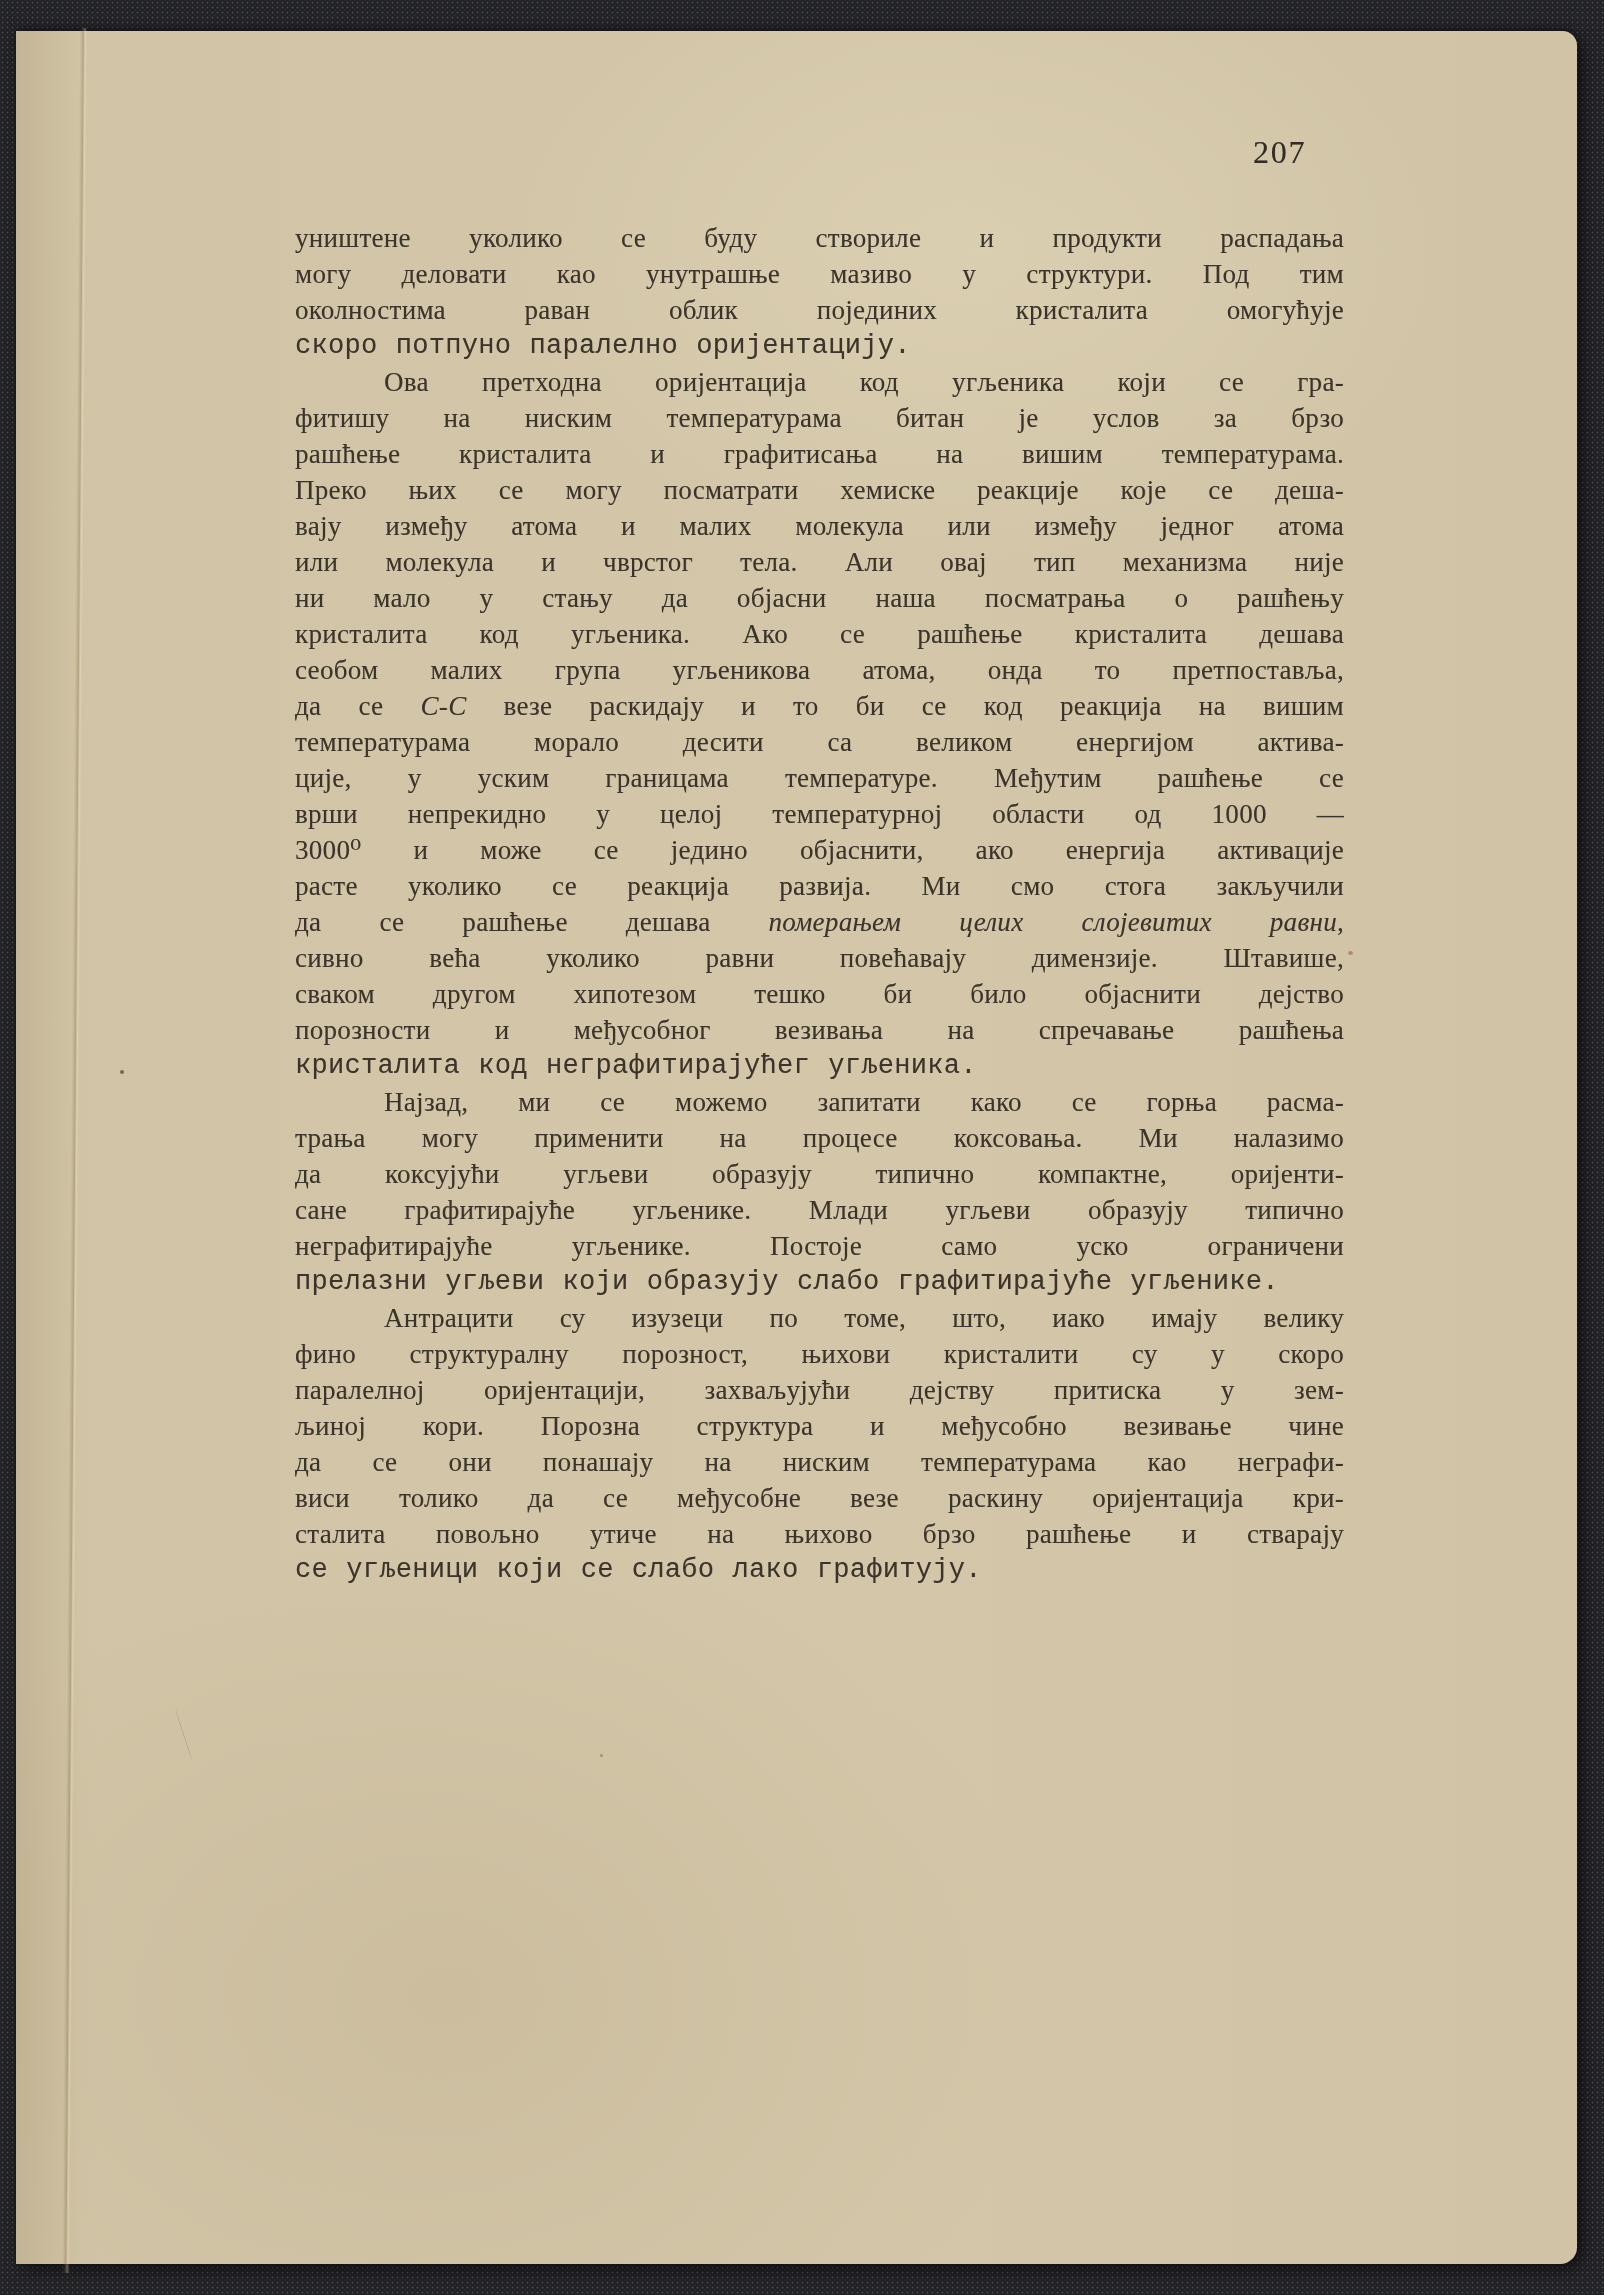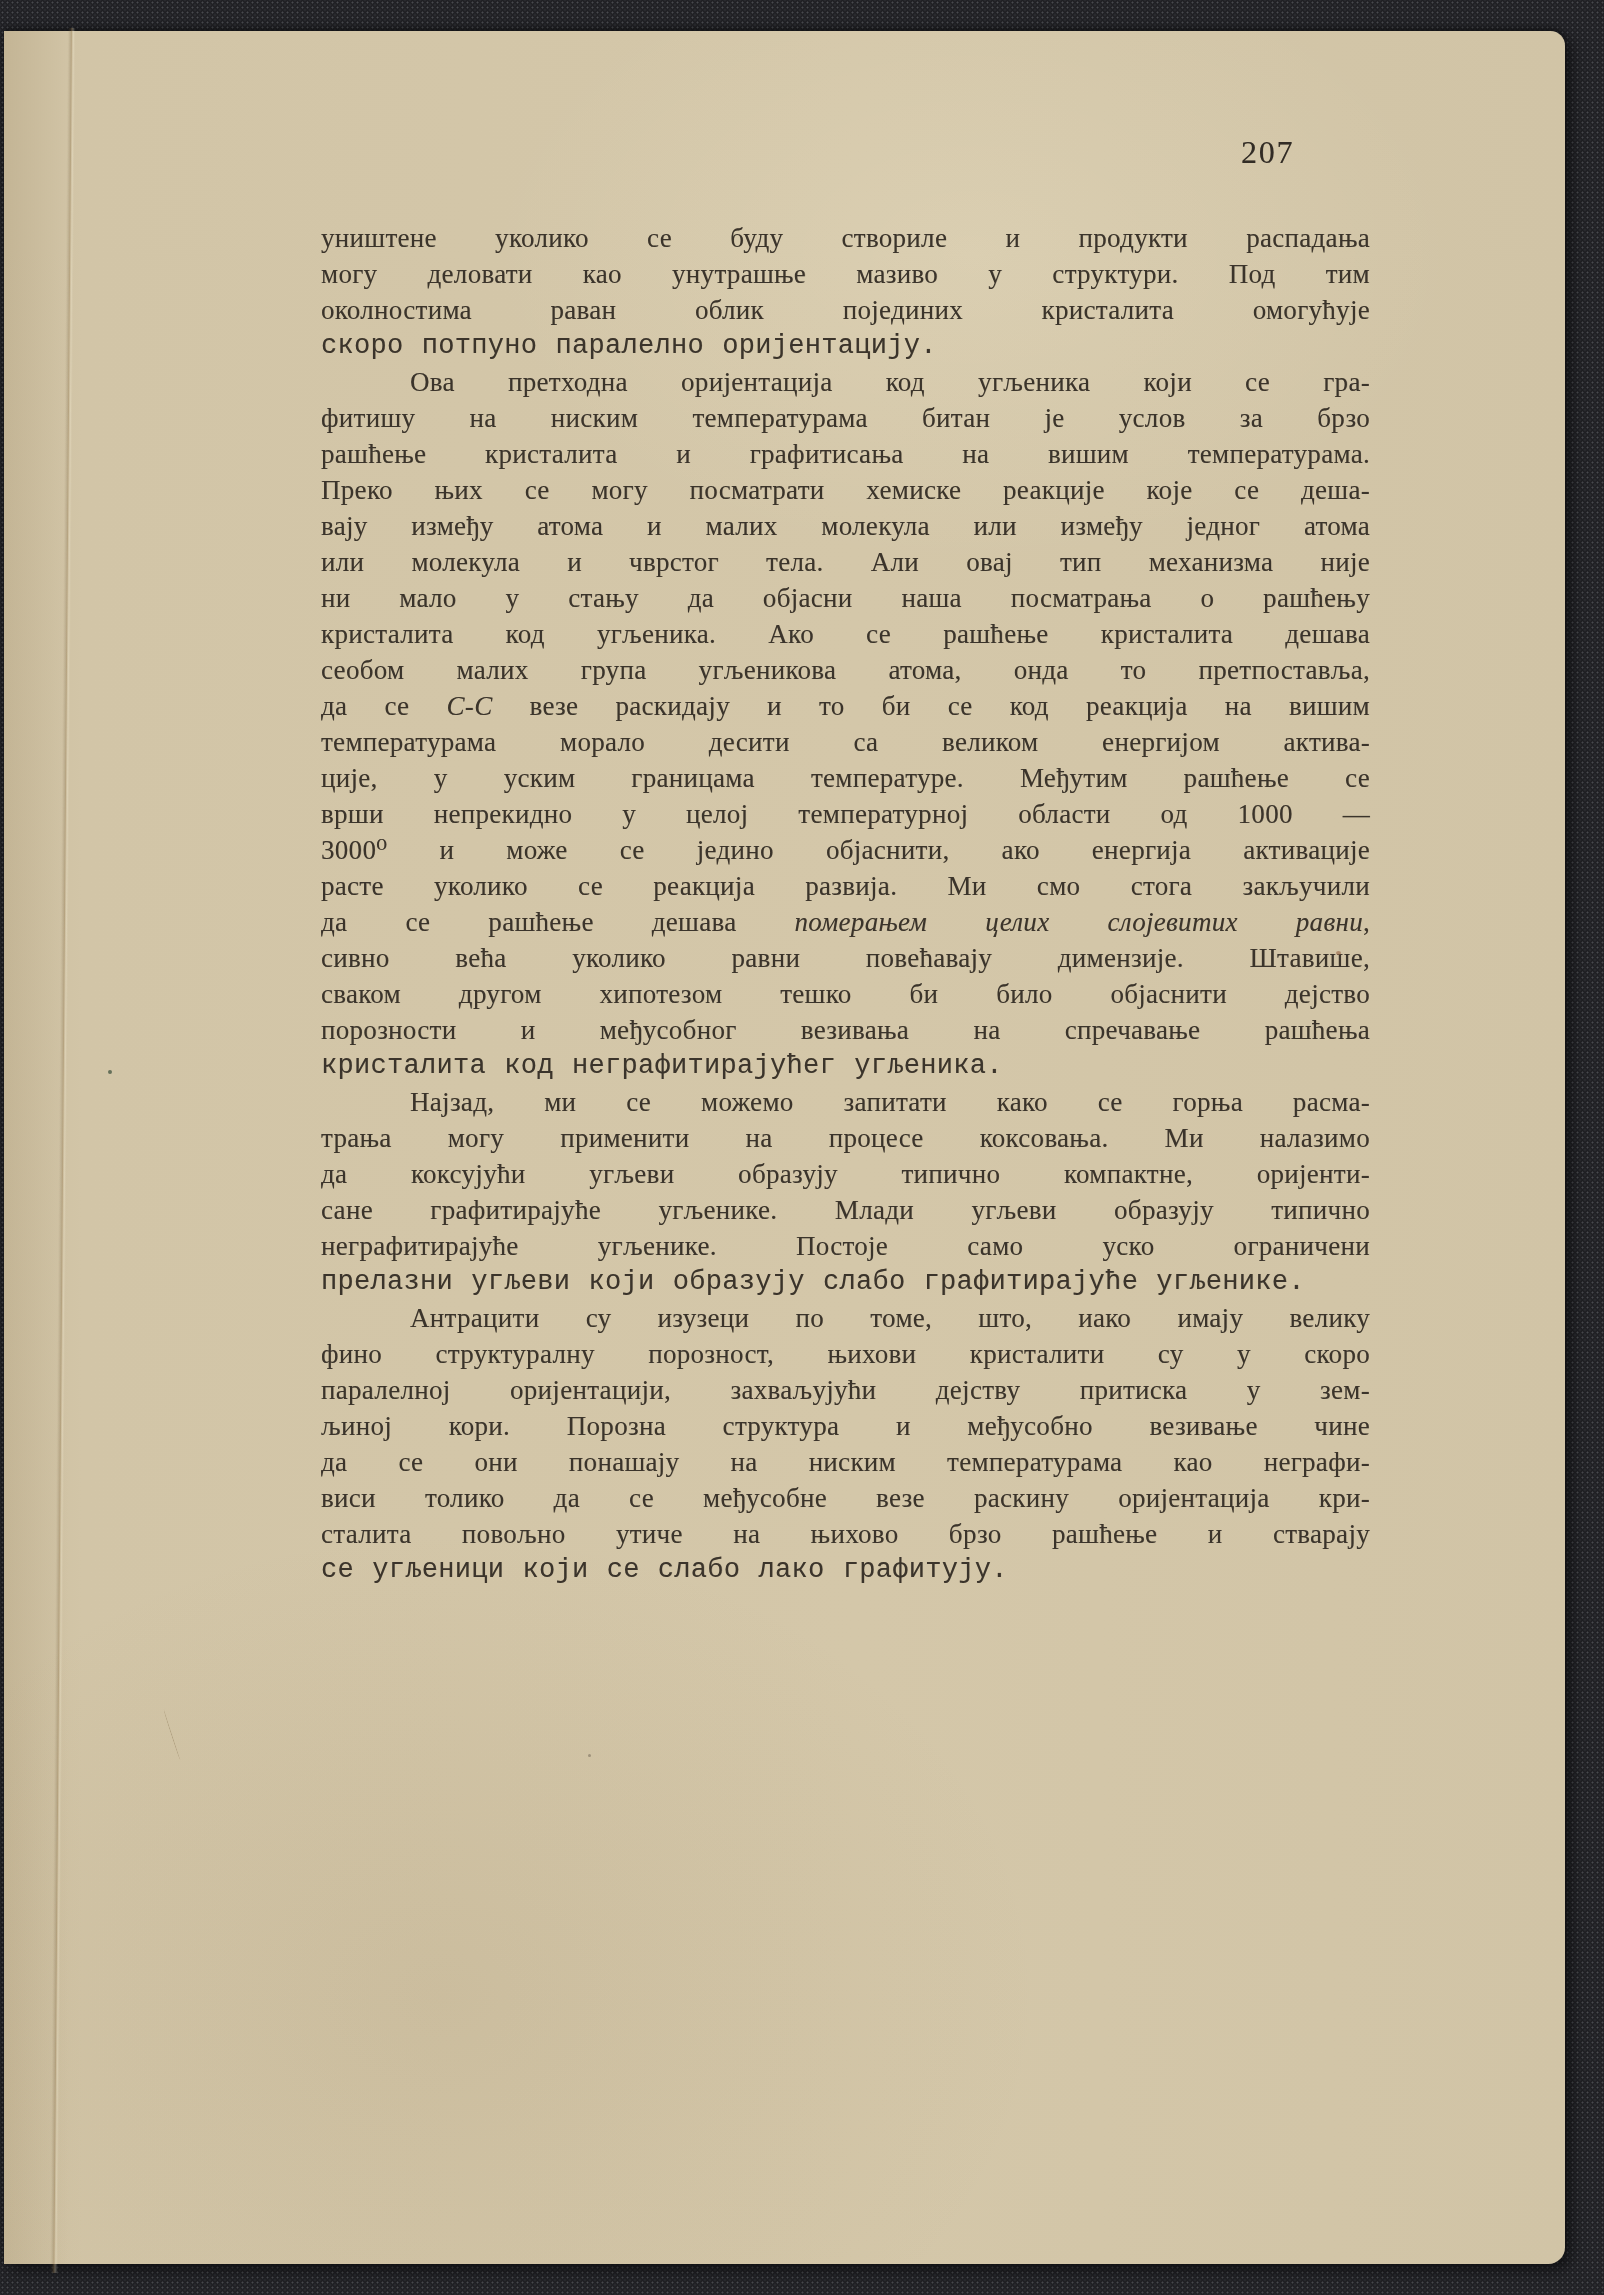--- a/index.html
+++ b/index.html
@@ -10,21 +10,21 @@
     background-color:#202024;
     background-image:
       radial-gradient(circle, #48494e 0.7px, transparent 1.3px),
       radial-gradient(circle, #323338 0.7px, transparent 1.3px);
     background-size:5px 5px, 5px 5px;
     background-position:0 0, 2.5px 2.5px;
     font-family:"Liberation Serif","DejaVu Serif",serif;
   }
   .page{
     position:absolute;
-    left:4px; top:31px;
+    left:16px; top:31px;
     width:1561px; height:2233px;
     border-radius:0 14.5px 16.7px 0;
     background:
       radial-gradient(780px 501px at 62% 10%, rgba(255,248,224,.16), transparent 62%),
       radial-gradient(1003px 780px at 28% 88%, rgba(135,110,70,.10), transparent 60%),
       linear-gradient(90deg, #ccbe9f 0px, #d2c5a7 78px, #d4c7a9 55%, #d1c4a6 100%);
     box-shadow: 5.6px 5.6px 14.5px rgba(0,0,0,.55), 0 -2.2px 5.6px rgba(0,0,0,.35);
   }
   
   .crease{
@@ -53,21 +53,20 @@
     font-size:32px; line-height:45px;
     letter-spacing:1.7px;
     color:#322c25;
     text-shadow:0.3px 0.3px 0.4px rgba(50,44,37,.35);
   }
   .textblock{
     position:absolute;
     left:279px; top:189px;
     width:1049px;
     color:#3b342b;
-    margin-left:38px;
   }
   .line{
     height:36px;
     line-height:36px;
     font-size:27px;
     letter-spacing:0.3px;
     word-spacing:1.7px;
     text-align:justify;
     text-align-last:justify;
     white-space:normal;

